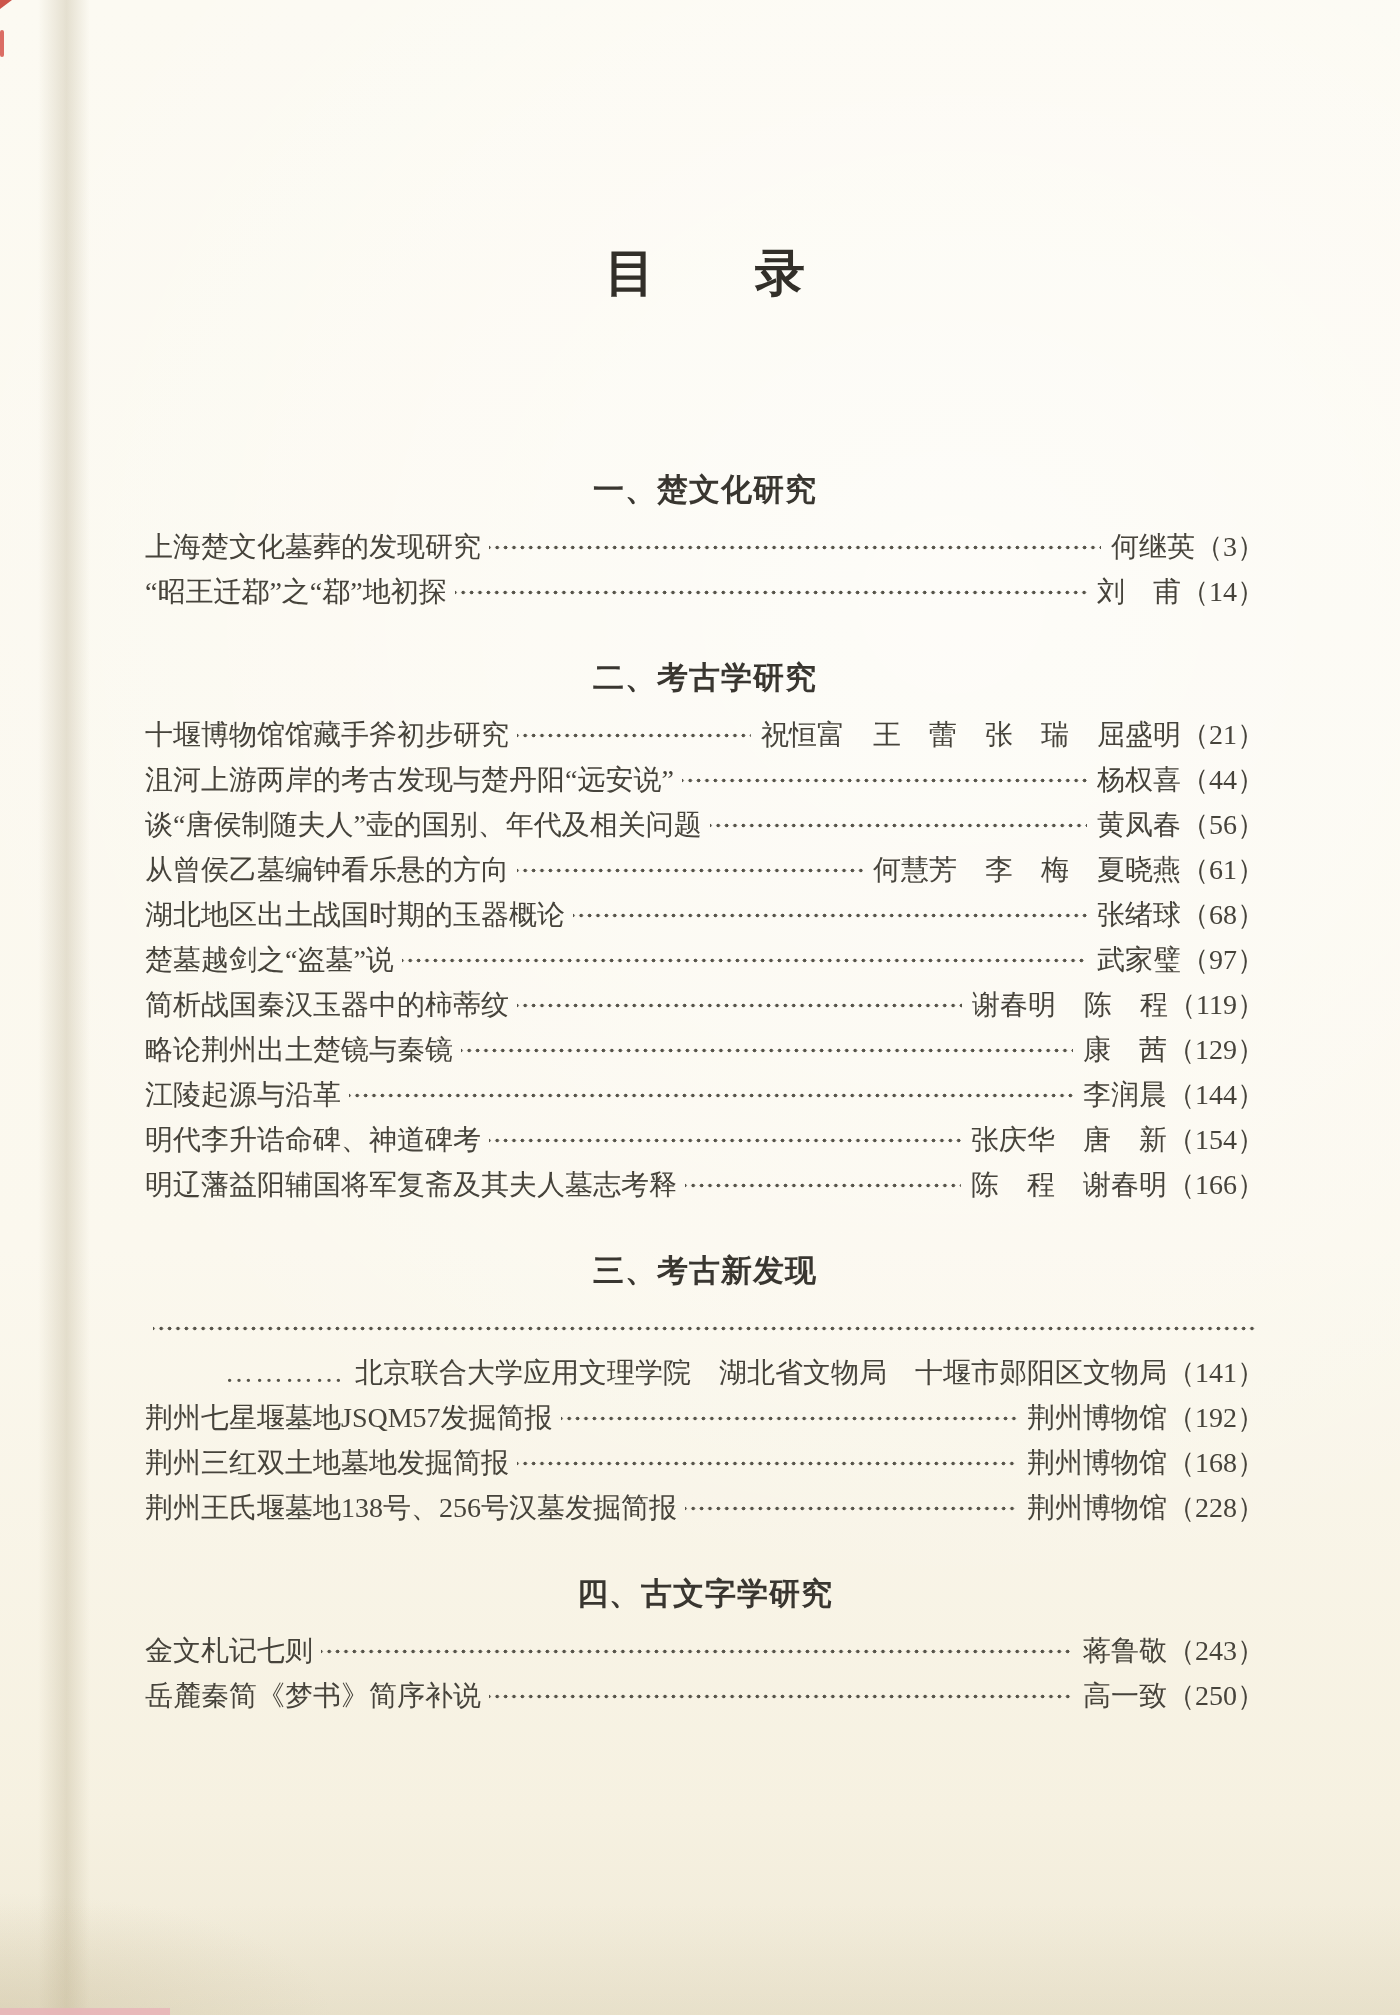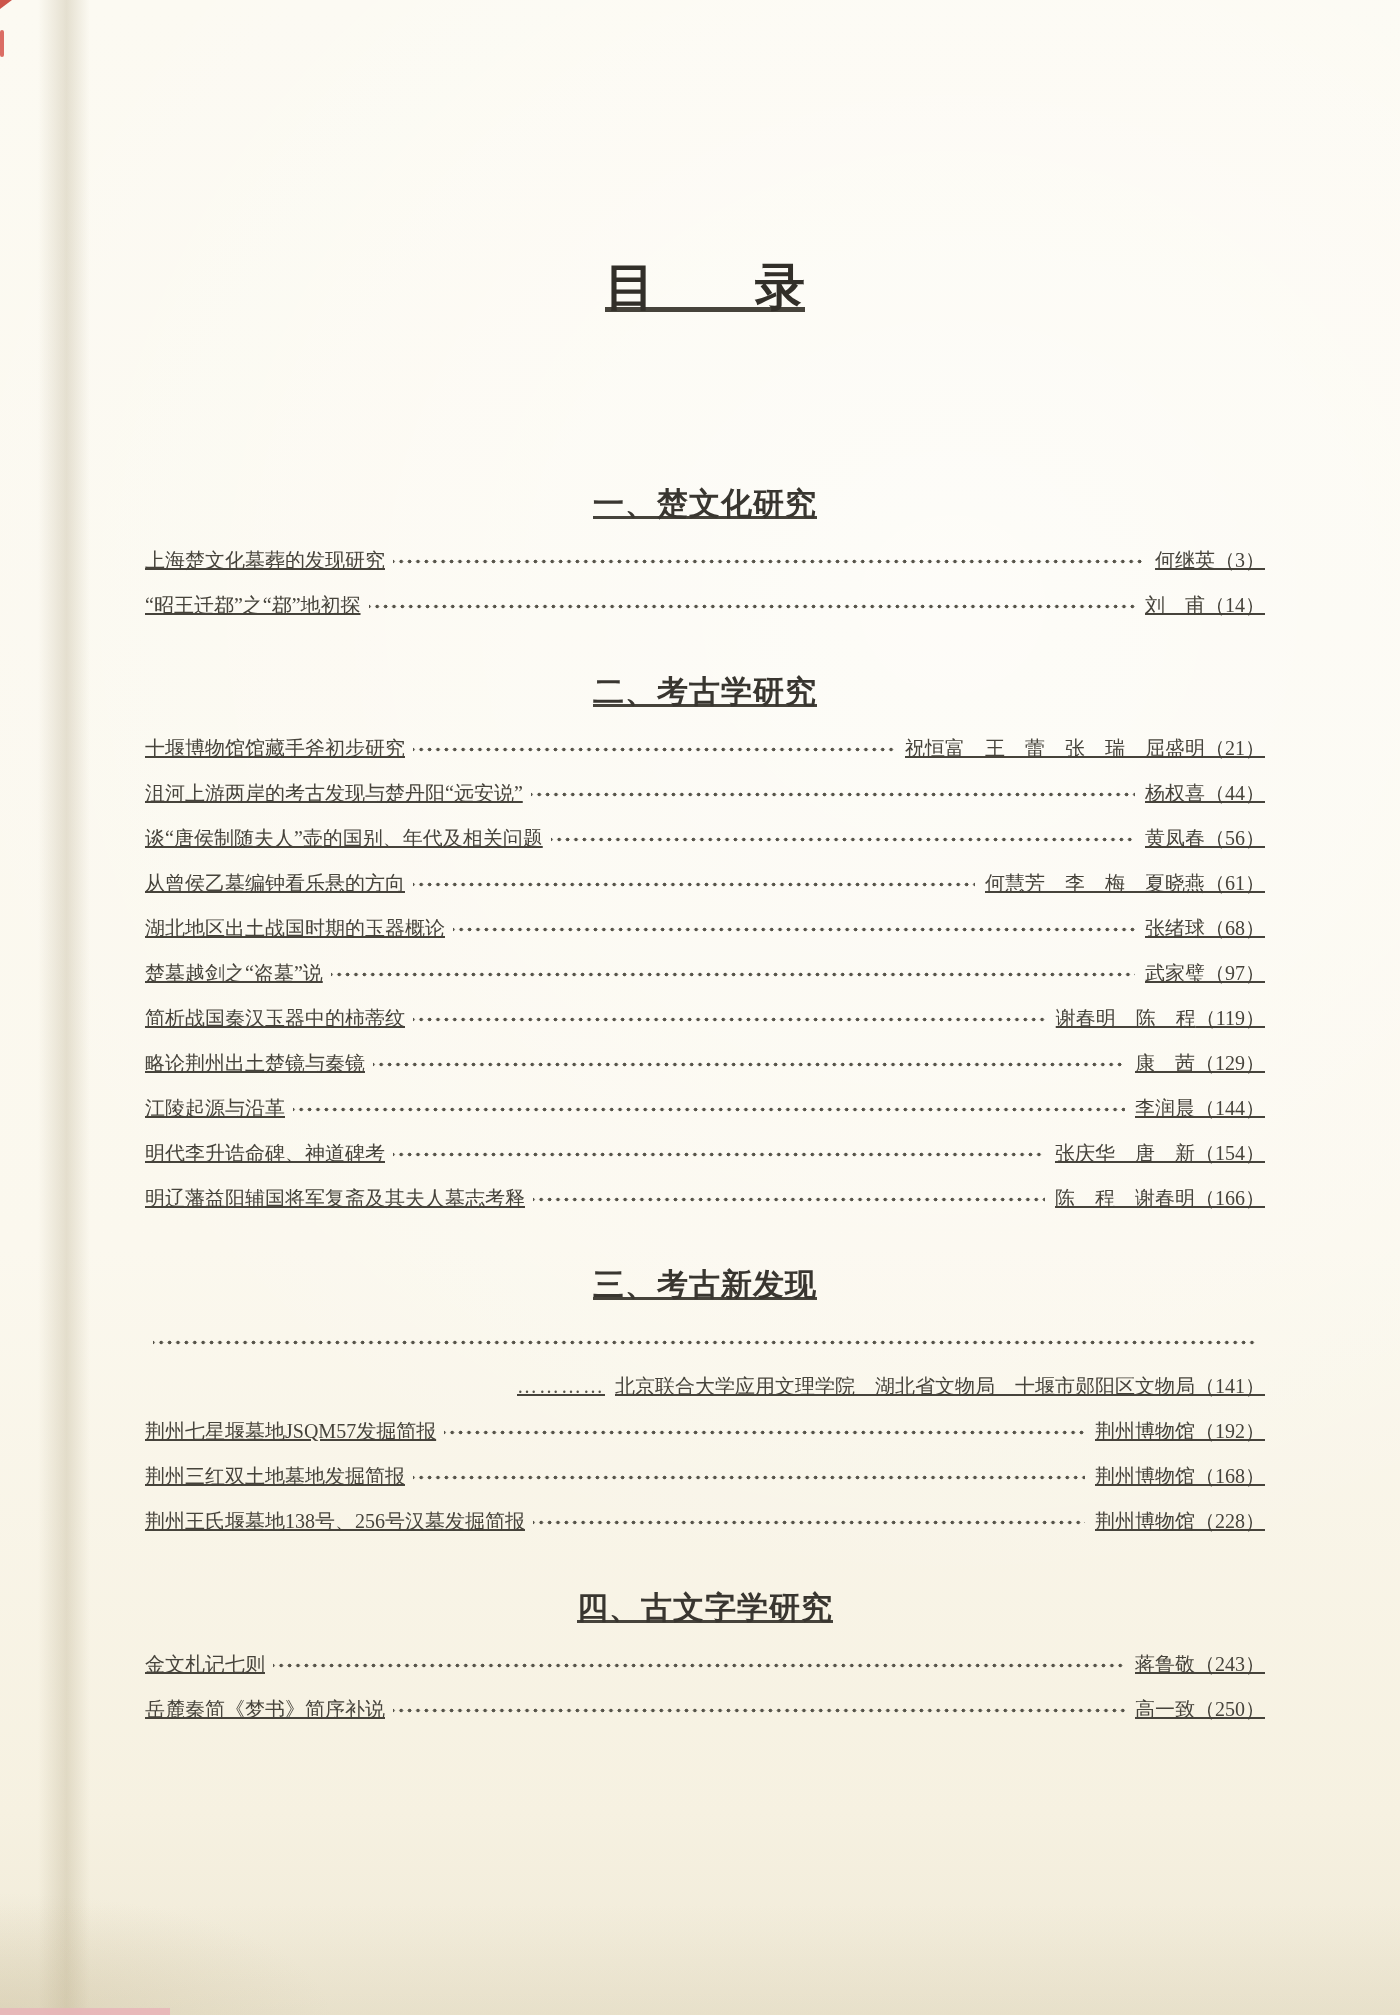--- a/index.html
+++ b/index.html
@@ -36,21 +36,21 @@
   }
   .red-tick{
     position:absolute;left:0;top:30px;width:4px;height:27px;
     background:#d24a40;border-radius:2px;opacity:.8;
   }
   .pink-strip{
     position:absolute;left:0;bottom:0;width:170px;height:7px;
     background:#e9b3b8;opacity:.85;
   }
   .content{
-    position:absolute;left:145px;top:14px;width:1120px;text-decoration:underline;
+    position:absolute;left:145px;top:0;width:1120px;
   }
   .toc-title{
     margin:242px 0 0 0;
     text-align:center;
     font-size:50px;line-height:62px;
     font-weight:700;color:#322f29;
     letter-spacing:0;
   }
   .toc-sections{display:block;}
   .toc-section{display:block;}
@@ -59,21 +59,21 @@
     text-align:center;
     font-family:"Liberation Sans","DejaVu Sans",sans-serif;
     font-size:31px;line-height:36px;
     font-weight:700;color:#393630;
     letter-spacing:1px;
   }
   .toc-section:first-child .toc-section-heading{margin-top:168px;}
   .toc-row{
     display:flex;align-items:flex-start;
     height:45px;line-height:45px;
-    font-size:20px;white-space:nowrap;
+    font-size:28px;white-space:nowrap;
   }
   .toc-row .t{flex:0 0 auto;color:#46433b;}
   .toc-row .leader{
     flex:1 1 12px;min-width:12px;height:45px;align-self:center;
     background-image:radial-gradient(circle, #57544a 1.7px, rgba(0,0,0,0) 2.1px);
     background-size:8.4px 45px;
     background-repeat:repeat-x;
     background-position:4px 1px;
     margin:0 10px 0 8px;
   }

